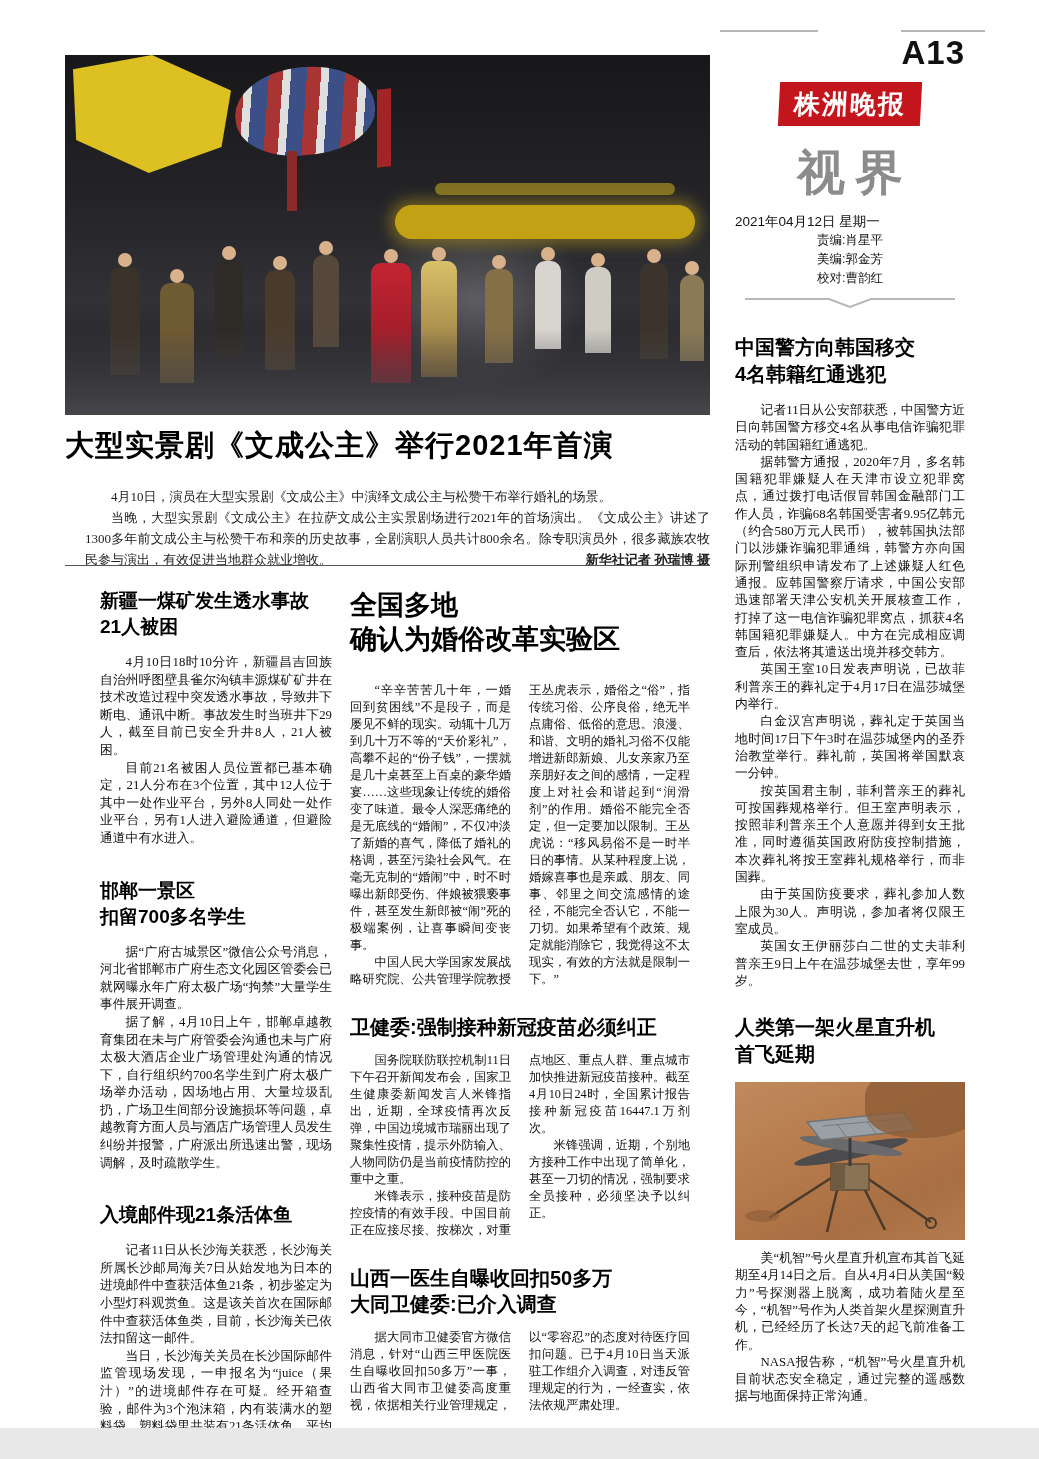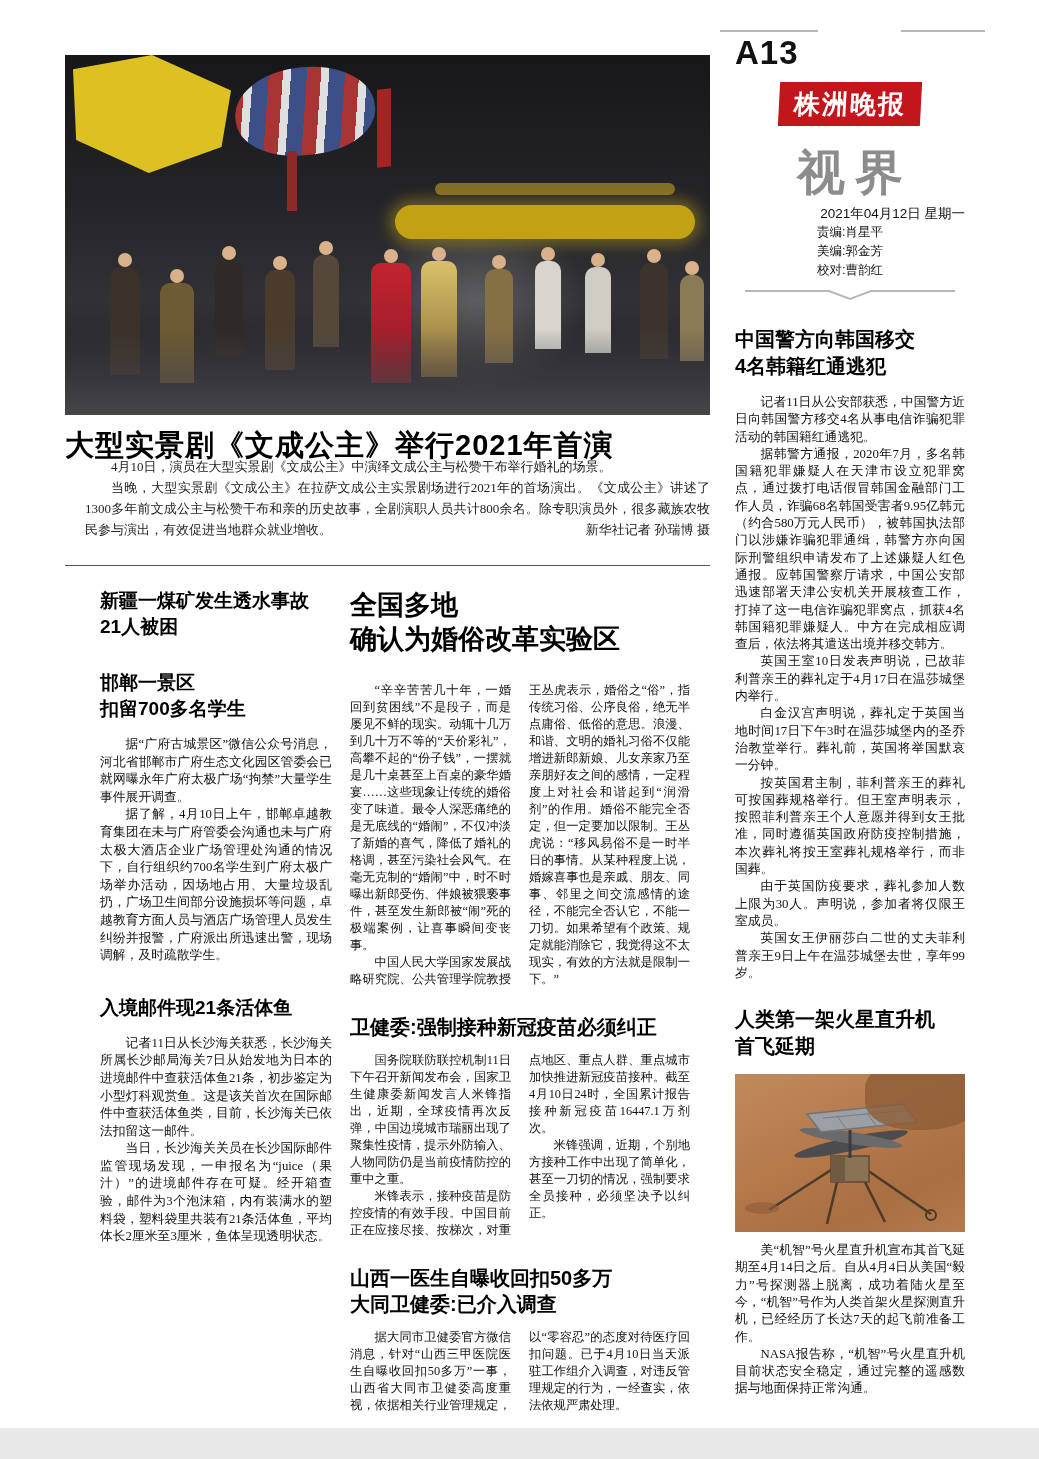--- a/index.html
+++ b/index.html
@@ -24,23 +24,23 @@
     background:radial-gradient(closest-side,rgba(255,255,255,.22),rgba(255,255,255,0)); }
   .ph-floor { position:absolute; left:0; bottom:0; width:100%; height:86px;
     background:linear-gradient(0deg,#46464b,rgba(70,70,75,0)); }
   .fig { position:absolute; border-radius:10px 10px 0 0; }
   .fig::before { content:""; position:absolute; top:-14px; left:50%; transform:translateX(-50%);
     width:14px; height:14px; border-radius:50%; background:#d9b28c; }
 
   
   .lead-headline { position:absolute; left:65px; top:426px; width:645px;
     font-family:"Liberation Sans","DejaVu Sans",sans-serif; font-weight:bold; font-size:29px; letter-spacing:1px; color:#000; }
-  .lead-caption { position:absolute; left:85px; top:456px; width:625px; font-size:13px; line-height:21px; color:#222; }
+  .lead-caption { position:absolute; left:85px; top:486px; width:625px; font-size:13px; line-height:21px; color:#222; }
   .lead-caption p { text-indent:2em; text-align:justify; }
-  .credit { float:right; font-family:"Liberation Sans","DejaVu Sans",sans-serif; font-weight:normal; }
+  .credit { float:right; font-family:"Liberation Sans","DejaVu Sans",sans-serif; font-weight:bold; }
   .lead-rule { position:absolute; left:65px; top:565px; width:645px; border-top:1.5px solid #555; }
 
   
   .atitle { font-family:"Liberation Sans","DejaVu Sans",sans-serif; font-weight:bold; color:#000; }
   .body p { text-indent:2em; text-align:justify; }
 
   
   .left-col { position:absolute; left:100px; top:588px; width:232px; }
   .left-col .atitle { font-size:19px; line-height:26px; margin-bottom:14px; }
   .left-col .body { font-size:12.8px; line-height:17.6px; }
@@ -52,28 +52,28 @@
   .twocol { column-count:2; column-gap:18px; }
   .mid-col .body { font-size:12.3px; line-height:17px; }
   .sub-title { font-size:20px; line-height:26px; margin:26px 0 12px 0; }
 
   
   .right-col { position:absolute; left:735px; top:28px; width:230px; }
   .rc-topline { position:relative; height:6px; }
   .rc-topline i { position:absolute; top:2px; border-top:2px solid #b7b7b7; display:block; }
   .seg-l { left:-15px; width:98px; }
   .seg-r { right:-20px; width:84px; }
-  .a13 { text-align:left; font-family:"Liberation Sans","DejaVu Sans",sans-serif;
+  .a13 { text-align:right; font-family:"Liberation Sans","DejaVu Sans",sans-serif;
     font-weight:bold; font-size:33px; letter-spacing:1px; }
   .masthead { margin:10px auto 0 auto; width:142px; height:44px; background:#c3161c; color:#fff;
     font-family:"Liberation Sans","DejaVu Sans",sans-serif; font-weight:bold; font-size:26px;
     line-height:44px; text-align:center; letter-spacing:2px; transform:skewX(-3deg); }
   .section-title { text-align:center; font-family:"Liberation Sans","DejaVu Sans",sans-serif;
     font-weight:bold; font-size:48px; letter-spacing:10px; color:#8c8c8c; margin-top:15px; text-indent:10px; }
-  .dateline { text-align:right; font-size:13.5px; font-family:"Liberation Sans","DejaVu Sans",sans-serif; }
+  .dateline { text-align:left; font-size:13.5px; margin-top:8px; font-family:"Liberation Sans","DejaVu Sans",sans-serif; }
   .editors { text-align:center; font-size:12.5px; line-height:19px; font-family:Liberation Sans, sans-serif; }
   .chevron { display:block; margin:8px auto 0 auto; }
   .right-col .atitle { font-size:20px; line-height:27px; margin:24px 0 14px 0; }
   .right-col .body { font-size:12.8px; line-height:17.3px; }
 
   
   .mars-photo { position:relative; width:230px; height:158px; margin:4px 0 10px 0; overflow:hidden;
     background:linear-gradient(155deg,#c08a5c 0%,#b5794a 45%,#a86f42 75%,#b37b4e 100%); }
   .mars-dark { position:absolute; right:-20px; top:-14px; width:120px; height:70px; background:#8d5d37;
     border-radius:40% 30% 50% 40%; opacity:.8; }
@@ -120,20 +120,24 @@
   </div>
   <div class="lead-rule"></div>
 
   <div class="left-col">
 
     <div class="article">
       <h3 class="atitle">
         <span>新疆一煤矿发生透水事故</span><br>
         <span>21人被困</span>
       </h3>
+      <div class="body">
+        <p>4月10日18时10分许，新疆昌吉回族自治州呼图壁县雀尔沟镇丰源煤矿矿井在技术改造过程中突发透水事故，导致井下断电、通讯中断。事故发生时当班井下29人，截至目前已安全升井8人，21人被困。</p>
+        <p>目前21名被困人员位置都已基本确定，21人分布在3个位置，其中12人位于其中一处作业平台，另外8人同处一处作业平台，另有1人进入避险通道，但避险通道中有水进入。</p>
+      </div>
     </div>
 
     <div class="article">
       <h3 class="atitle">
         <span>邯郸一景区</span><br>
         <span>扣留700多名学生</span>
       </h3>
       <div class="body">
         <p>据“广府古城景区”微信公众号消息，河北省邯郸市广府生态文化园区管委会已就网曝永年广府太极广场“拘禁”大量学生事件展开调查。</p>
         <p>据了解，4月10日上午，邯郸卓越教育集团在未与广府管委会沟通也未与广府太极大酒店企业广场管理处沟通的情况下，自行组织约700名学生到广府太极广场举办活动，因场地占用、大量垃圾乱扔，广场卫生间部分设施损坏等问题，卓越教育方面人员与酒店广场管理人员发生纠纷并报警，广府派出所迅速出警，现场调解，及时疏散学生。</p>

